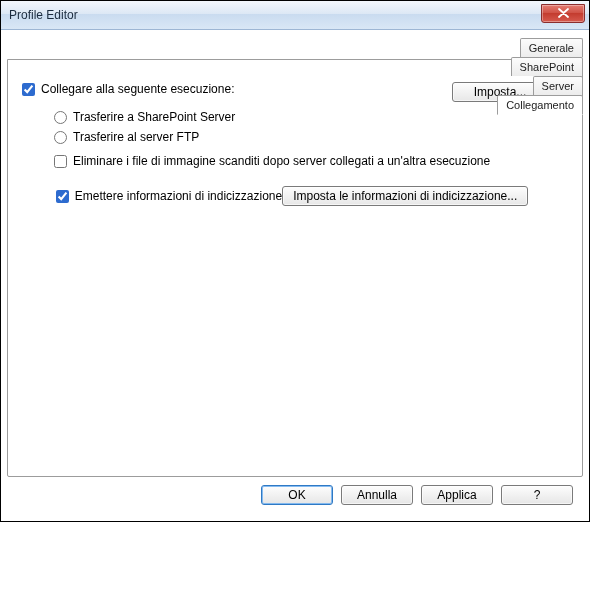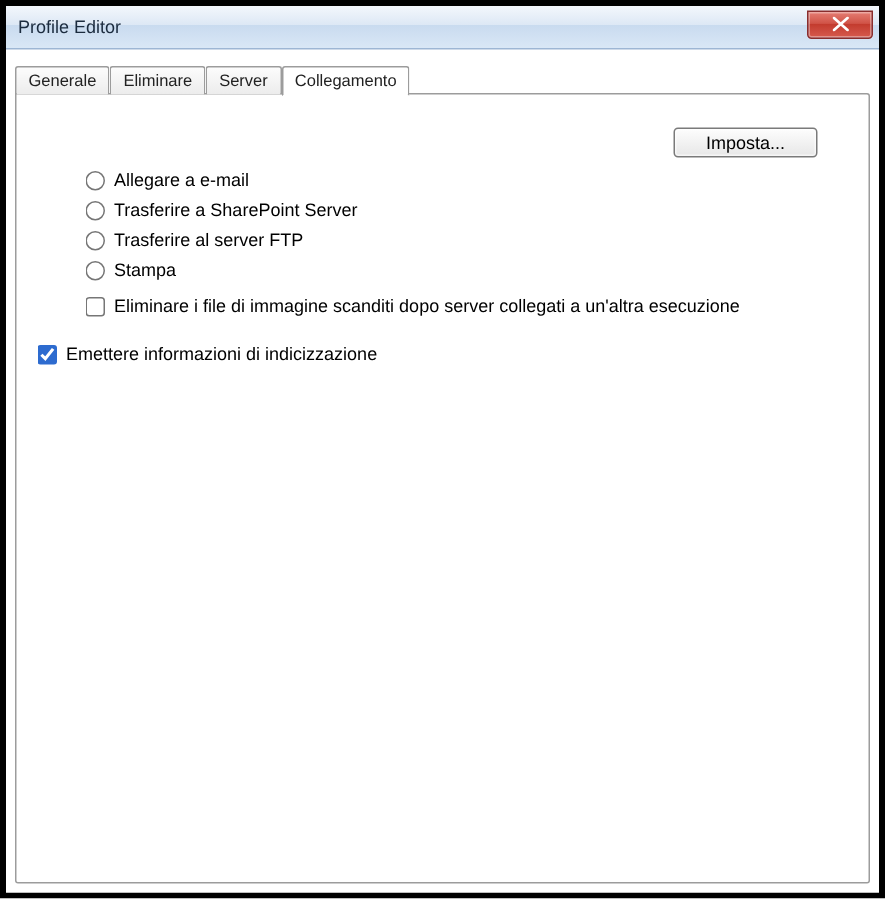--- a/index.html
+++ b/index.html
@@ -5,22 +5,22 @@
   * { box-sizing: border-box; }
   html, body {
     margin: 0; padding: 0;
     width: 590px; height: 599px;
     font-family: "Segoe UI", Tahoma, sans-serif;
     font-size: 12px;
     background: #fff;
     overflow: hidden;
   }
   .window {
-    width: 590px; height: 599px;
-    border: 4px solid #000000;
+    width: 590px; height: 522px;
+    border: 1px solid #000000;
     background: #fff;
     box-shadow: 0 0 0 1px rgba(0,0,0,0.05) inset;
     display: flex; flex-direction: column;
   }
   .titlebar {
     height: 29px;
     background: linear-gradient(to bottom, #f3f7fc 0%, #dde8f5 45%, #c9dbef 46%, #d9e7f6 100%);
     border-bottom: 1px solid #9db6d4;
     display: flex; align-items: center;
     padding: 0 4px 0 8px;
@@ -49,20 +49,21 @@
     background: #fff;
   }
   .tabs-row {
     display: flex;
     align-items: flex-end;
     font-size: 11px;
     color: #222;
     height: 22px;
     position: relative;
     z-index: 2;
+    flex-direction: column;
   }
   .tab {
     border: 1px solid #9c9c9c;
     border-bottom: none;
     background: linear-gradient(to bottom, #fcfcfc, #ececec);
     padding: 3px 8px 3px 8px;
     border-radius: 2px 2px 0 0;
     margin-right: 0px;
     cursor: pointer;
     white-space: nowrap;
@@ -99,21 +100,21 @@
     width: 13px; height: 13px;
   }
   .radio input[type=radio] { accent-color: #2d6bcf; }
   .radio-group {
     margin-left: 32px;
     margin-top: 8px;
     margin-bottom: 10px;
   }
   .checkbox.sub { margin-left: 32px; margin-top: 6px; margin-bottom: 18px; }
   .section2 {
-    display: flex; align-items: center; justify-content: flex-start;
+    display: flex; align-items: center; justify-content: center;
     width: 100%;
   }
   .btn-wide, .btn-mid {
     font-family: inherit; font-size: 12px;
     border: 1px solid #7a7a7a;
     border-radius: 3px;
     background: linear-gradient(to bottom, #fdfdfd, #e7e7e7);
     padding: 2px 10px;
     cursor: pointer;
     box-shadow: inset 0 0 0 1px rgba(255,255,255,.6);
@@ -151,58 +152,61 @@
     <div class="close-btn">
       <svg width="11" height="10" viewBox="0 0 11 10">
         <path d="M1 1 L10 9 M10 1 L1 9" stroke="#fff" stroke-width="1.8" stroke-linecap="round"></path>
       </svg>
     </div>
   </div>
 
   <div class="client">
     <div class="tabs-row">
       <div class="tab"><span>Generale</span></div>
-      <div class="tab"><span>Eliminare</span></div>
+      <div class="tab"><span>SharePoint</span></div>
       <div class="tab"><span>Server</span></div>
       <div class="tab active"><span>Collegamento</span></div>
     </div>
 
     <div class="tab-panel">
 
       <div class="row">
+        <label class="checkbox">
+          <input type="checkbox" checked="" style="">
+          <span>Collegare alla seguente esecuzione:</span>
+        </label>
         <button class="btn-mid top-right" style="margin-right:20px">Imposta...</button>
       </div>
 
       <div class="radio-group">
         <label class="radio">
           <input type="radio" name="link" style="">
-          <span>Allegare a e-mail</span>
-        </label>
-        <label class="radio">
-          <input type="radio" name="link" style="">
           <span>Trasferire a SharePoint Server</span>
         </label>
         <label class="radio">
           <input type="radio" name="link" style="">
           <span>Trasferire al server FTP</span>
-        </label>
-        <label class="radio">
-          <input type="radio" name="link" style="">
-          <span>Stampa</span>
         </label>
       </div>
 
       <label class="checkbox sub">
         <input type="checkbox" style="">
         <span>Eliminare i file di immagine scanditi dopo server collegati a un'altra esecuzione</span>
       </label>
 
       <div class="section2">
         <label class="checkbox" style="margin-bottom:0">
           <input type="checkbox" checked="" style="">
           <span>Emettere informazioni di indicizzazione</span>
         </label>
+        <button class="btn-wide" style="margin-right:6px">Imposta le informazioni di indicizzazione...</button>
       </div>
 
     </div>
 
+    <div class="button-row">
+      <button class="btn default">OK</button>
+      <button class="btn">Annulla</button>
+      <button class="btn">Applica</button>
+      <button class="btn">?</button>
+    </div>
   </div>
 </div>
 
 </body></html>

